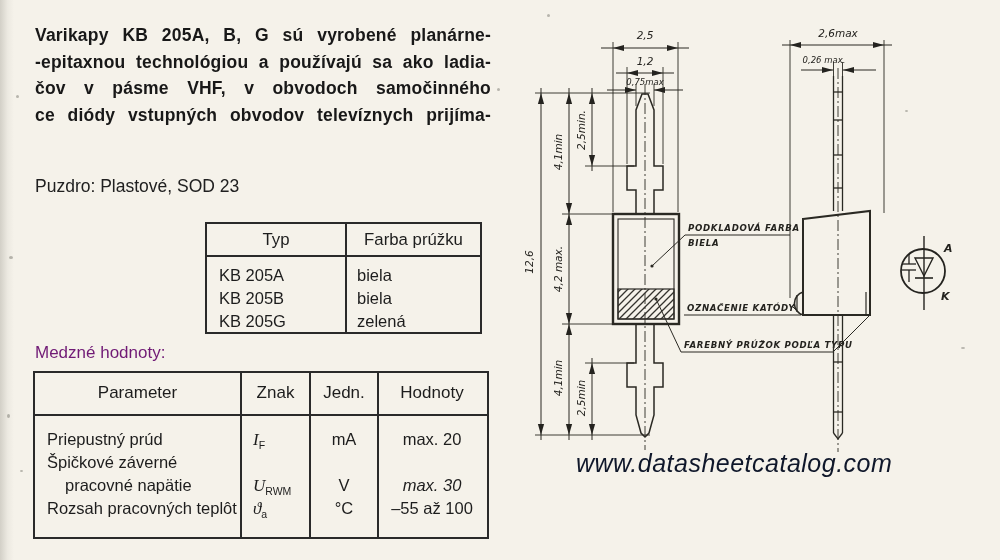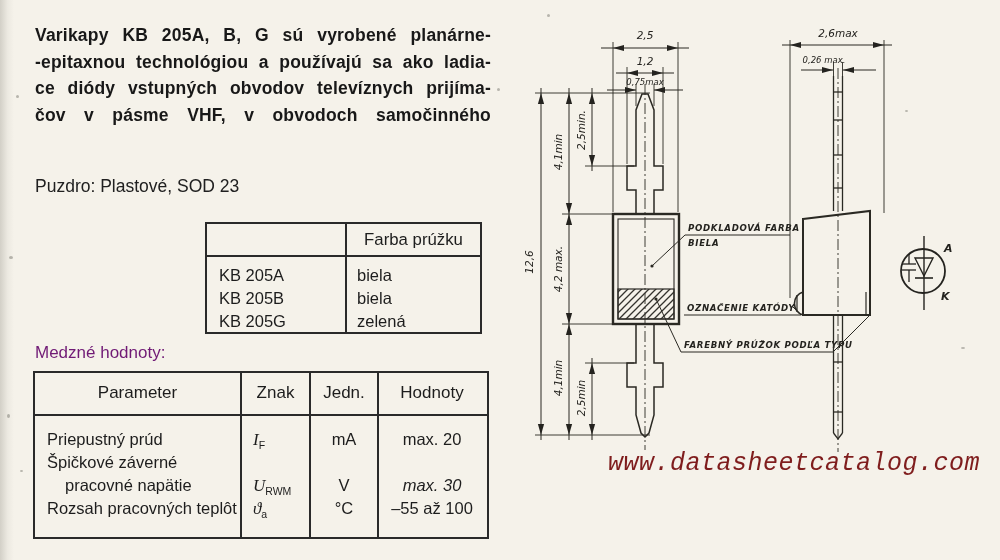--- a/index.html
+++ b/index.html
@@ -48,40 +48,41 @@
   .t2 .ctr{text-align:center;}
 
   
   svg text{fill:#24231f;}
   .dim{font-family:"DejaVu Sans", sans-serif;font-style:italic;font-size:10.5px;}
   .dimsm{font-family:"DejaVu Sans", sans-serif;font-style:italic;font-size:8.5px;}
   .callout{font-family:"DejaVu Sans", sans-serif;font-style:italic;font-weight:600;
            font-size:8.6px;letter-spacing:.7px;}
   .pinlbl{font-family:"DejaVu Sans", sans-serif;font-style:italic;font-weight:600;font-size:11px;}
 
-  .watermark{position:absolute;left:608px;top:449px;font-size:25px;font-style:italic;
-    letter-spacing:.5px;color:#7f1d1d;font-weight:500;font-family:Liberation Mono, monospace;}
+  .watermark{position:absolute;left:576px;top:449px;font-size:25px;font-style:italic;
+    letter-spacing:.5px;color:#0f172a;font-weight:500;}
 </style>
 </head>
 <body>
 
 <div class="scan-edge"></div>
 
 <div class="intro">
   <div class="jline">Varikapy KB 205A, B, G sú vyrobené planárne-</div>
   <div class="jline">-epitaxnou technológiou a používajú sa ako ladia-</div>
+  <div class="jline">čov v pásme VHF, v obvodoch samočinného</div>
   <div class="jline">ce diódy vstupných obvodov televíznych prijíma-</div>
-  <div class="jline">čov v pásme VHF, v obvodoch samočinného</div>
 </div>
 
 <div class="puzdro">Puzdro: Plastové, SOD 23</div>
 
 <div class="t1">
   <div class="vdiv"></div>
   <div class="hhdr"></div>
+  <div class="hc c1h">Typ</div>
   <div class="hc c2h">Farba prúžku</div>
   <div class="cell" style="left:12px;top:42px;">KB 205A</div>
   <div class="cell" style="left:150px;top:42px;">biela</div>
   <div class="cell" style="left:12px;top:65px;">KB 205B</div>
   <div class="cell" style="left:150px;top:65px;">biela</div>
   <div class="cell" style="left:12px;top:88px;">KB 205G</div>
   <div class="cell" style="left:150px;top:88px;">zelená</div>
 </div>
 
 <div class="limits-heading">Medzné hodnoty:</div>

